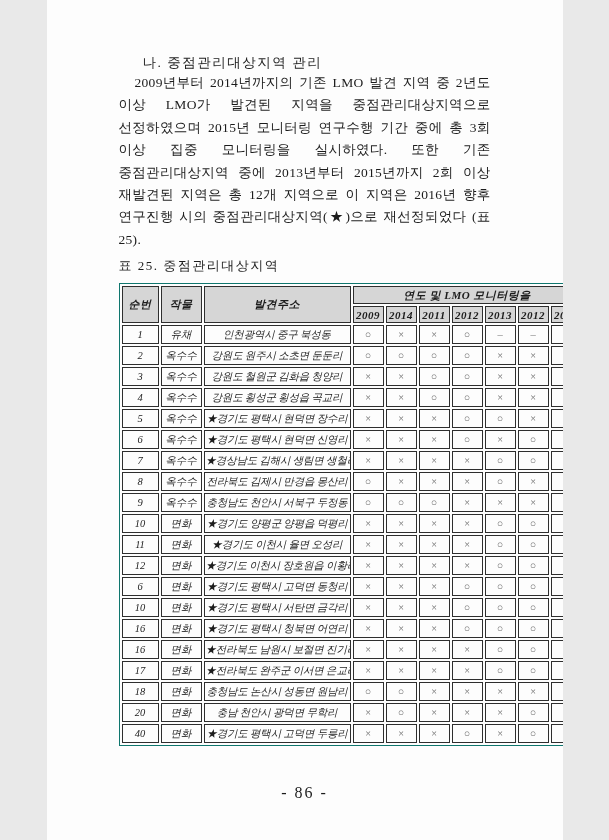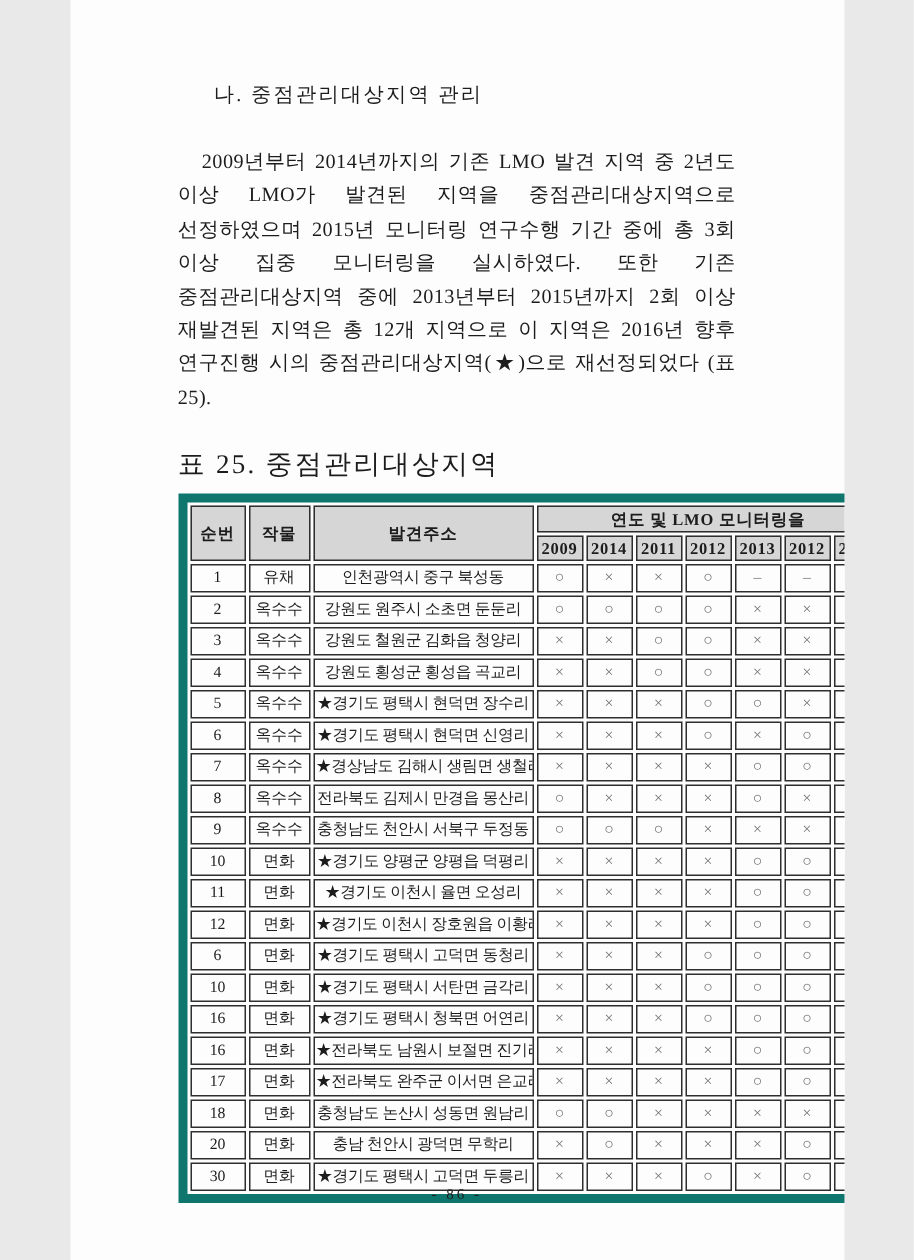--- a/index.html
+++ b/index.html
@@ -13,41 +13,41 @@
     box-sizing:border-box;
     padding:54px 72px 0 72px;
     overflow:hidden;
   }
   .heading {
     padding-left:24px;
     font-size:13.5px;
     letter-spacing:1.5px;
   }
   .body-paragraph {
-    margin-top:25px;
     font-size:13.5px;
     line-height:22.4px;
     text-align:justify;
     text-indent:16px;
     word-break:keep-all;
     letter-spacing:0.3px;
   }
   .table-caption {
-    margin-top:21px;
-    font-size:18px;
+    margin-top:6px;
+    font-size:13px;
     letter-spacing:1.5px;
   }
   table.lmo {
     margin-top:8px;
     width:465px;
     table-layout:fixed;
     border-collapse:separate;
     border-spacing:2px;
-    border:6px solid #0f766e;
+    border:1px solid #0f766e;
     background:#fdfdfd;
+    font-style:italic;
   }
   table.lmo th, table.lmo td {
     border:1px solid #2e2e2e;
     text-align:center;
     vertical-align:middle;
     padding:0 1px;
     overflow:hidden;
     white-space:nowrap;
   }
   table.lmo thead th {
@@ -68,21 +68,21 @@
   td.c-addr { letter-spacing:-0.2px; }
   td.c-val  { color:#6f6f6f; }
   td.sym-circle { font-size:12px; }
   td.sym-x      { font-size:11px; }
   td.sym-dash   { font-size:11px; color:#7a7a7a; }
   .page-number {
     position:absolute;
     left:0; right:0;
     bottom:38px;
     text-align:center;
-    font-size:10px;
+    font-size:16px;
     letter-spacing:2px;
   }
 </style>
 </head>
 <body>
 
 <div class="doc">
 
   <div class="heading">나. 중점관리대상지역 관리</div>
 
@@ -343,21 +343,21 @@
           <td class="c-addr">충남 천안시 광덕면 무학리</td>
           <td class="c-val sym-x">×</td>
           <td class="c-val sym-circle">○</td>
           <td class="c-val sym-x">×</td>
           <td class="c-val sym-x">×</td>
           <td class="c-val sym-x">×</td>
           <td class="c-val sym-circle">○</td>
           <td class="c-val sym-x">×</td>
         </tr>
         <tr>
-          <td class="c-no">30</td>
+          <td class="c-no">40</td>
           <td class="c-crop">면화</td>
           <td class="c-addr">★경기도 평택시 고덕면 두릉리</td>
           <td class="c-val sym-x">×</td>
           <td class="c-val sym-x">×</td>
           <td class="c-val sym-x">×</td>
           <td class="c-val sym-circle">○</td>
           <td class="c-val sym-x">×</td>
           <td class="c-val sym-circle">○</td>
           <td class="c-val sym-circle">○</td>
         </tr>

